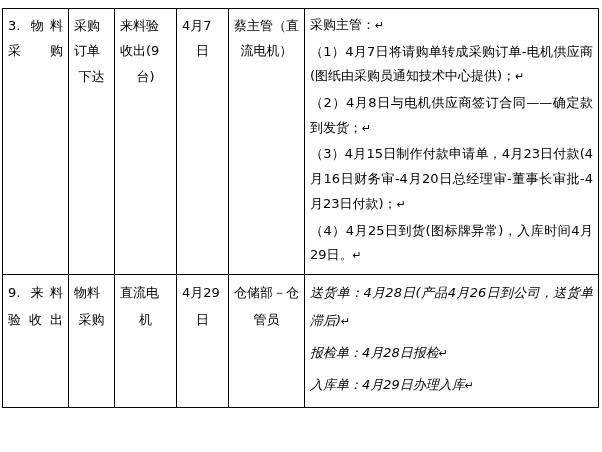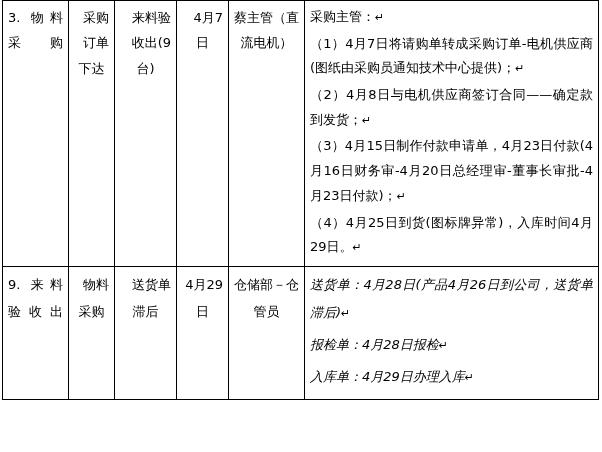--- a/index.html
+++ b/index.html
@@ -10,21 +10,21 @@
   body {
     width: 602px;
     height: 452px;
     overflow: hidden;
     font-family: "DejaVu Sans", "Liberation Sans", sans-serif;
     color: #000000;
   }
   .doc-table {
     border-collapse: collapse;
     width: 596px;
-    margin: 0 0 0 2px;
+    margin: 8px 0 0 2px;
     table-layout: fixed;
   }
   .doc-table td {
     border: 1px solid #000000;
     vertical-align: top;
     padding: 4px 5px 4px 5px;
     font-size: 13px;
     line-height: 1.95;
   }
   
@@ -34,21 +34,21 @@
   .c-date  { width: 52px; }
   .c-owner { width: 76px; }
   .c-info  { width: 294px; }
 
   .vcell {
     text-align: justify;
     text-align-last: justify;
     word-break: break-all;
   }
   .vcell.narrow {
-    text-align: right;
+    text-align: left;
     text-align-last: center;
   }
   .info-line {
     margin: 0 0 2px 0;
     font-size: 13px;
     line-height: 1.9;
     text-align: justify;
   }
   .row2 td {
     line-height: 2.1;
@@ -108,21 +108,21 @@
       </td>
     </tr>
     <tr class="row2">
       <td>
         <div class="vcell">9. 来料验收出</div>
       </td>
       <td>
         <div class="vcell narrow">物料采购</div>
       </td>
       <td>
-        <div class="vcell narrow">送货单滞后</div>
+        <div class="vcell narrow">直流电机</div>
       </td>
       <td>
         <div class="vcell narrow">4月29日</div>
       </td>
       <td>
         <div class="vcell narrow">仓储部－仓管员</div>
       </td>
       <td>
         <p class="info-line"><span>送货单：4月28日(产品4月26日到公司，送货单滞后)</span><span class="pilcrow">↵</span></p>
         <p class="info-line"><span>报检单：4月28日报检</span><span class="pilcrow">↵</span></p>

